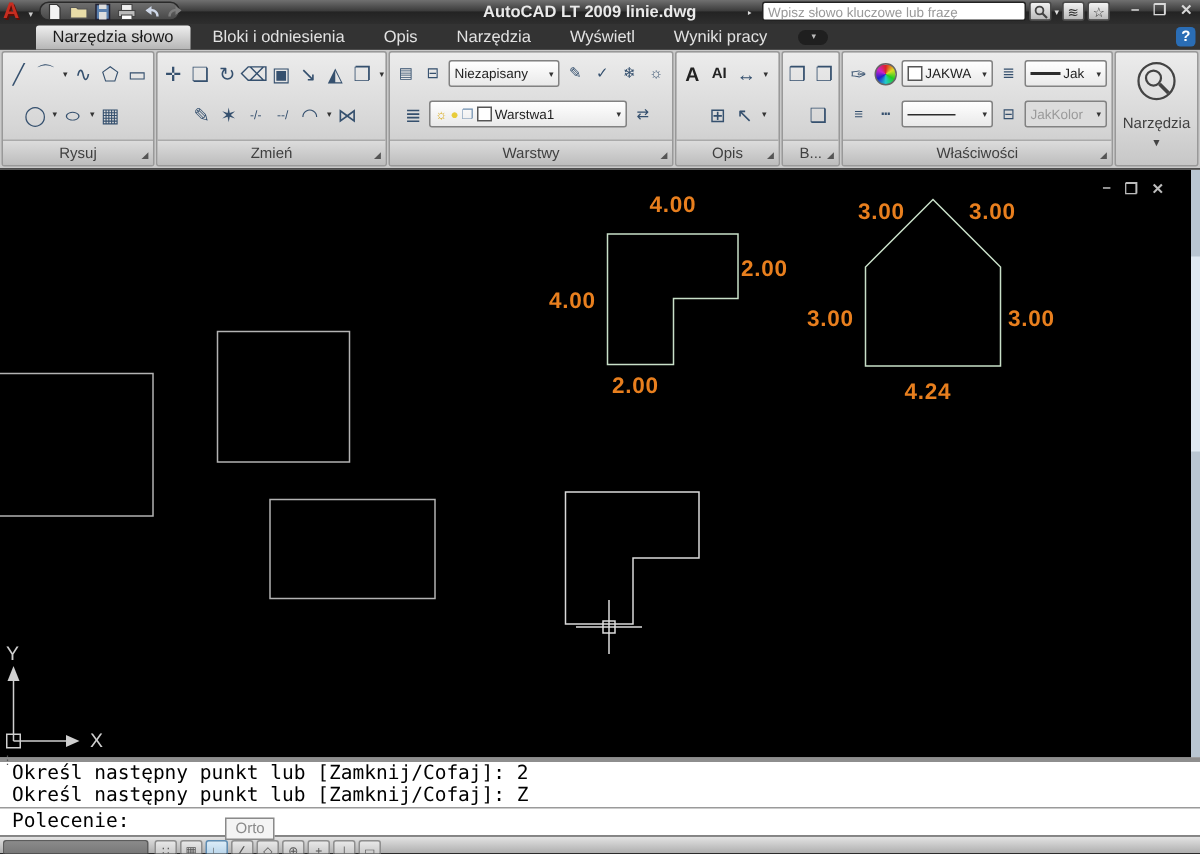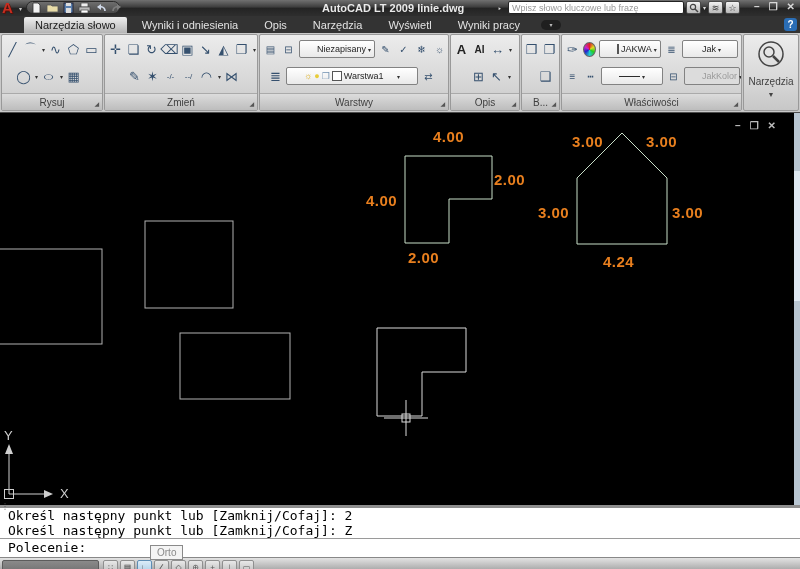--- a/index.html
+++ b/index.html
@@ -46,21 +46,21 @@
   .plabel{position:absolute;bottom:0;left:0;right:0;height:16px;
     background:linear-gradient(#dcdcdc,#bdbdbd);border-top:1px solid #aaa;
     font-size:10px;color:#3f3f3f;display:flex;align-items:center;justify-content:center}
   .corner{position:absolute;right:3px;bottom:3px;font-size:6px;color:#555}
   .rb{display:flex;align-items:center;justify-content:center;min-width:15px;height:19px;
     font-size:13px;color:#35506e;background:none;border:none;padding:0}
   .rb.sm{font-size:10px}.rb.xs{font-size:8px;letter-spacing:0}
   .caret{font-size:6px;color:#333;margin-left:1px}
   .stretchx{transform:scaleX(1.6)}
   .combo{display:flex;align-items:center;height:18px;background:linear-gradient(#fff,#e9e9e9);
-    border:1px solid #828282;border-radius:2px;font-size:9px;color:#1f1f1f;padding:0 17px;gap:2px;
+    border:1px solid #828282;border-radius:2px;font-size:9px;color:#1f1f1f;padding:0 3px;gap:2px;
     box-sizing:border-box;white-space:nowrap}
   .combo .caret{margin-left:auto}
   .combo.gray{color:#9a9a9a;background:#dcdcdc}
   .sw{width:8px;height:8px;border:1px solid #555;background:#fff;display:inline-block}
   .lwline{width:20px;height:2px;background:#2c2c2c;display:inline-block}
   .ltline{width:32px;border-top:1px solid #2c2c2c;display:inline-block}
   .wheel{width:13px;height:13px;border-radius:50%;border:1px solid #666;display:inline-block;
     background:conic-gradient(#d22,#dd2,#2c2,#2cc,#22c,#c2c,#d22)}
   .lyr{font-size:9px}
   .tools-panel{display:flex;flex-direction:column;align-items:center;padding-top:4px}
@@ -165,21 +165,21 @@
     <div class="wcontrols">
       <span>–</span>
       <span>❐</span>
       <span>✕</span>
     </div>
   </div>
 
   <div class="tabrow">
     <div class="tabs">
       <span class="tab active">Narzędzia słowo</span>
-      <span class="tab">Wyniki i odniesienia</span>
+      <span class="tab">Bloki i odniesienia</span>
       <span class="tab">Opis</span>
       <span class="tab">Narzędzia</span>
       <span class="tab">Wyświetl</span>
       <span class="tab">Wyniki pracy</span>
       <span class="tab-overflow">▾</span>
     </div>
     <span class="help">?</span>
   </div>
 
   <div class="ribbon">

